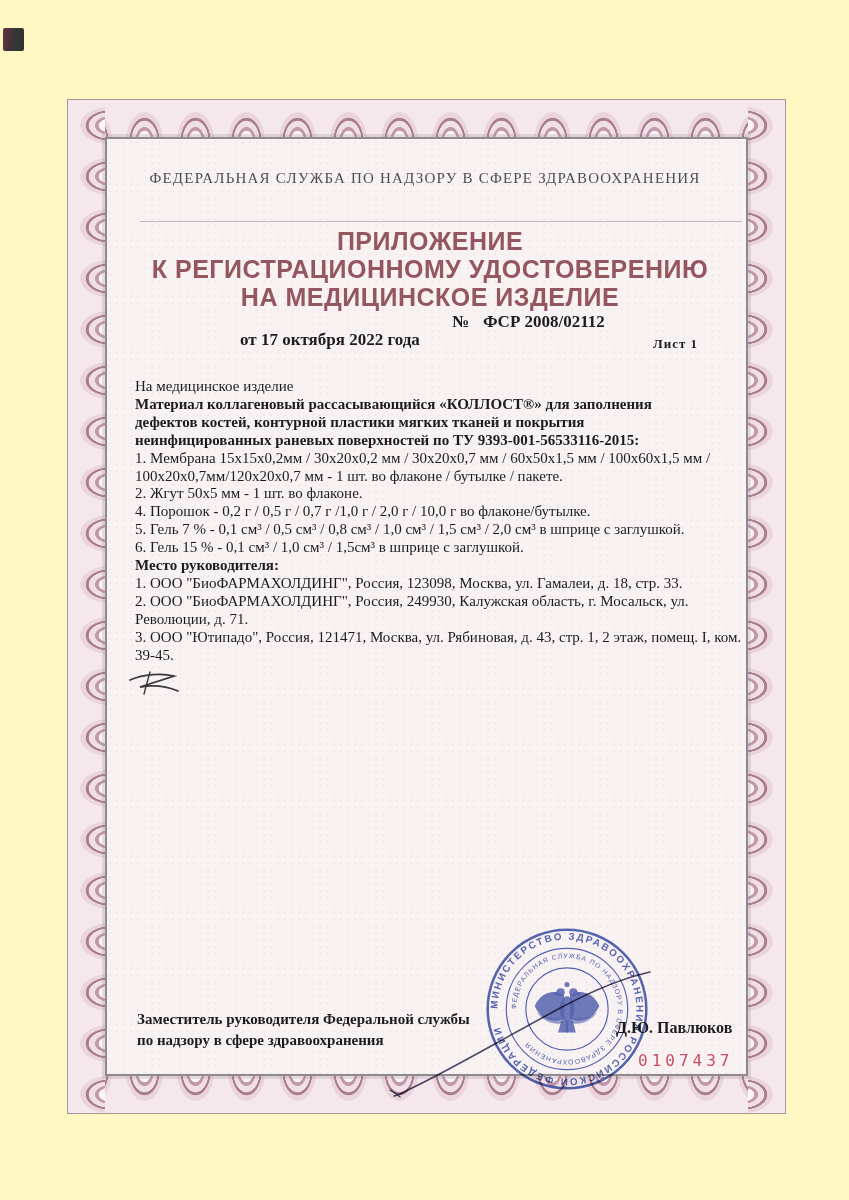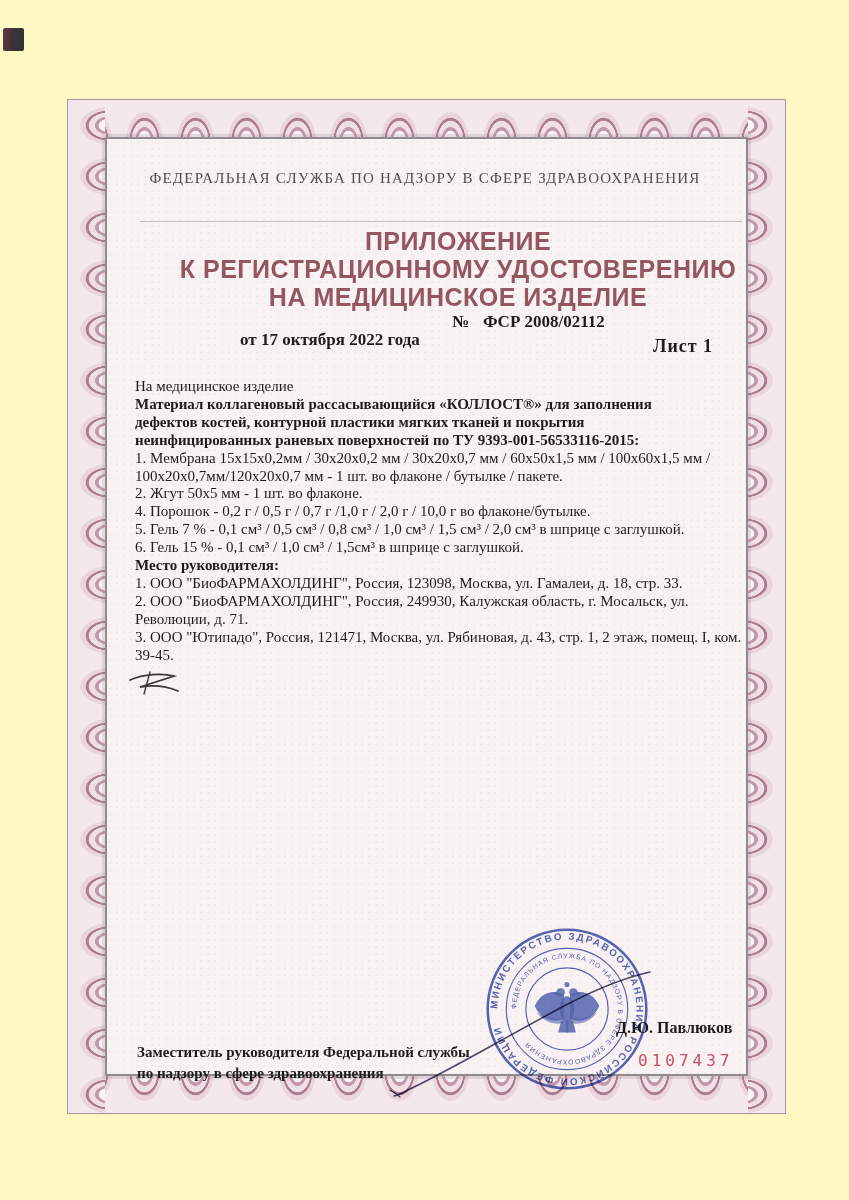--- a/index.html
+++ b/index.html
@@ -34,36 +34,36 @@
     border:2px solid #8f8a8d;box-shadow:0 0 0 3px rgba(152,128,140,.22);}
 
   
   .content{position:absolute;left:0;top:0;width:849px;height:1200px;color:#222;}
   .agency{position:absolute;left:105px;top:168px;width:640px;text-align:center;
     font-size:15px;line-height:21px;letter-spacing:1.2px;color:#4e4e50;}
   .divider{position:absolute;left:140px;top:221px;width:602px;height:1px;background:#c3b9bc;}
 
   .doc-title{position:absolute;left:105px;top:227px;width:650px;text-align:center;
     font-family:"Liberation Sans",sans-serif;font-weight:bold;font-size:25px;line-height:28px;
-    color:#94565f;letter-spacing:.5px;margin-left:28px;}
+    color:#94565f;letter-spacing:.5px;}
 
   .meta{position:absolute;left:0;top:314px;width:849px;font-weight:bold;font-size:17px;color:#1d1d1d;}
   .meta-date{position:absolute;left:240px;top:16px;}
   .meta-no{position:absolute;left:452px;top:-2px;}
   .meta-num{position:absolute;left:483px;top:-2px;}
-  .sheet{position:absolute;left:653px;top:336px;font-weight:bold;font-size:18px;letter-spacing:1px;color:#1d1d1d;}
+  .sheet{position:absolute;left:653px;top:336px;font-weight:bold;font-size:13px;letter-spacing:1px;color:#1d1d1d;}
 
   .body-block{position:absolute;left:135px;top:378px;width:612px;font-size:15px;line-height:17.9px;color:#1c1c1c;}
   .body-block .line{min-height:17.9px;}
   .product{font-weight:bold;width:552px;}
   .prod-label{font-weight:bold;}
 
   .squiggle{position:absolute;left:120px;top:670px;}
 
-  .sig-block{position:absolute;left:137px;top:1042px;width:500px;font-weight:bold;font-size:15px;line-height:21px;color:#1c1c1c;}
+  .sig-block{position:absolute;left:137px;top:1009px;width:500px;font-weight:bold;font-size:15px;line-height:21px;color:#1c1c1c;}
   .sig-name{position:absolute;left:616px;top:1019px;font-weight:bold;font-size:16px;color:#1c1c1c;text-align:right;}
   .serial{position:absolute;left:638px;top:1051px;font-family:"DejaVu Sans Mono",monospace;
     font-size:16px;letter-spacing:4px;color:#c64f63;}
 
   .stamp{position:absolute;left:474px;top:916px;width:186px;height:186px;
     mix-blend-mode:multiply;opacity:.88;filter:blur(.3px);}
   .pen-stroke{position:absolute;left:388px;top:958px;mix-blend-mode:multiply;}
 </style>
 </head>
 <body>

